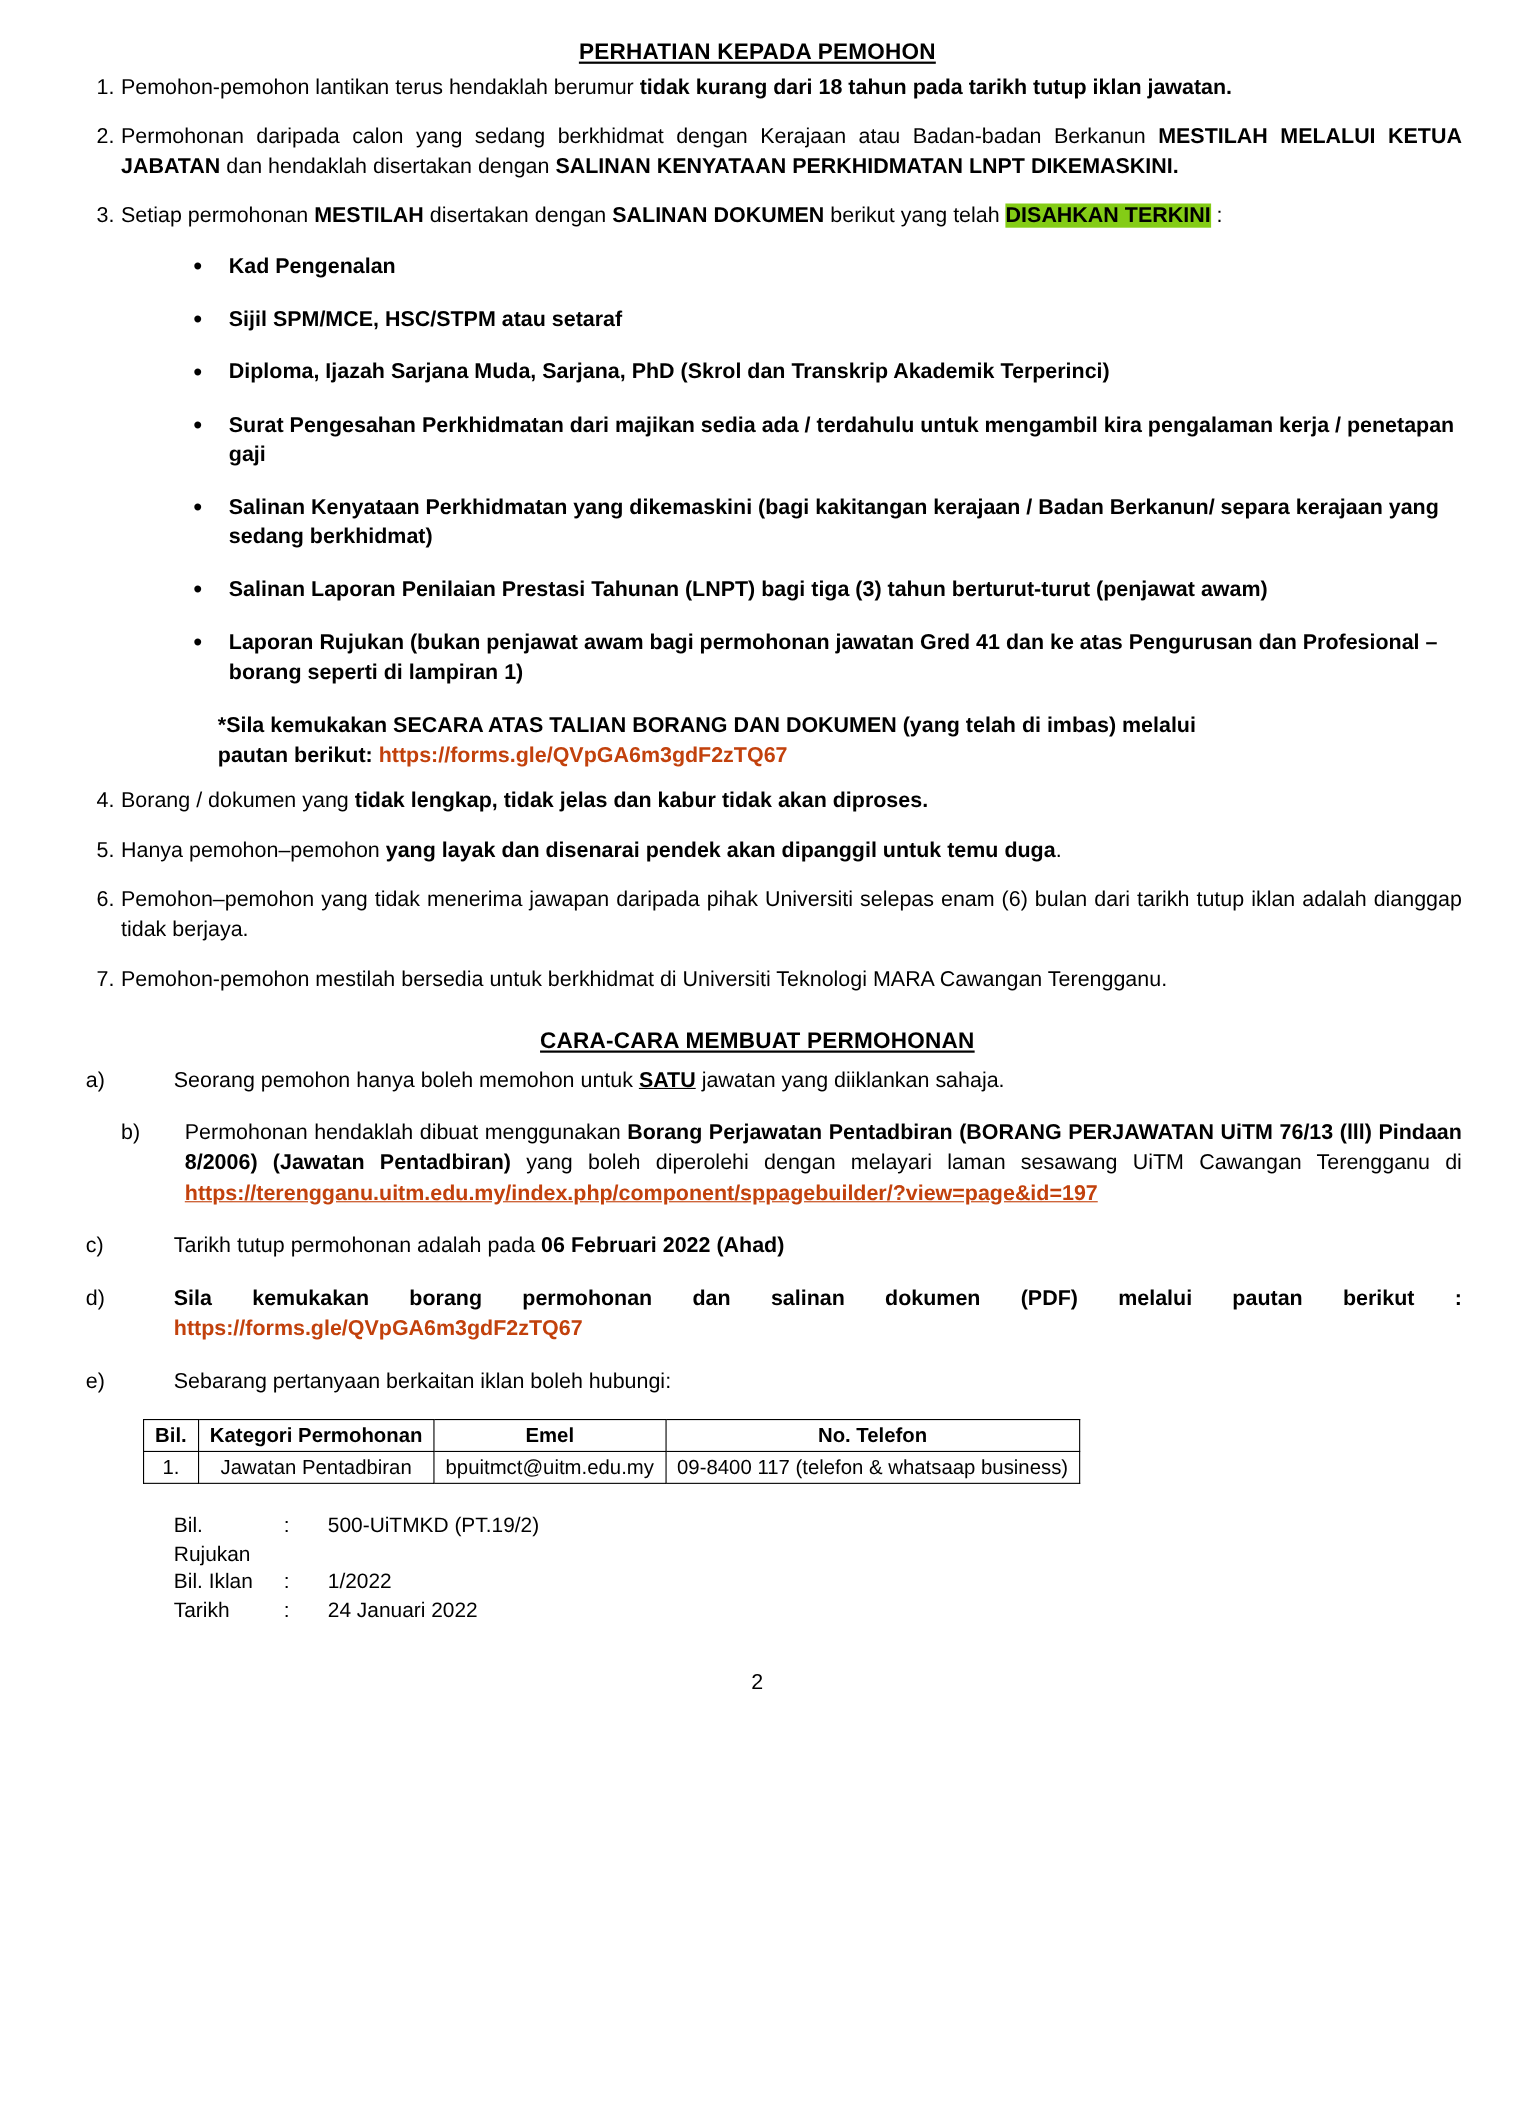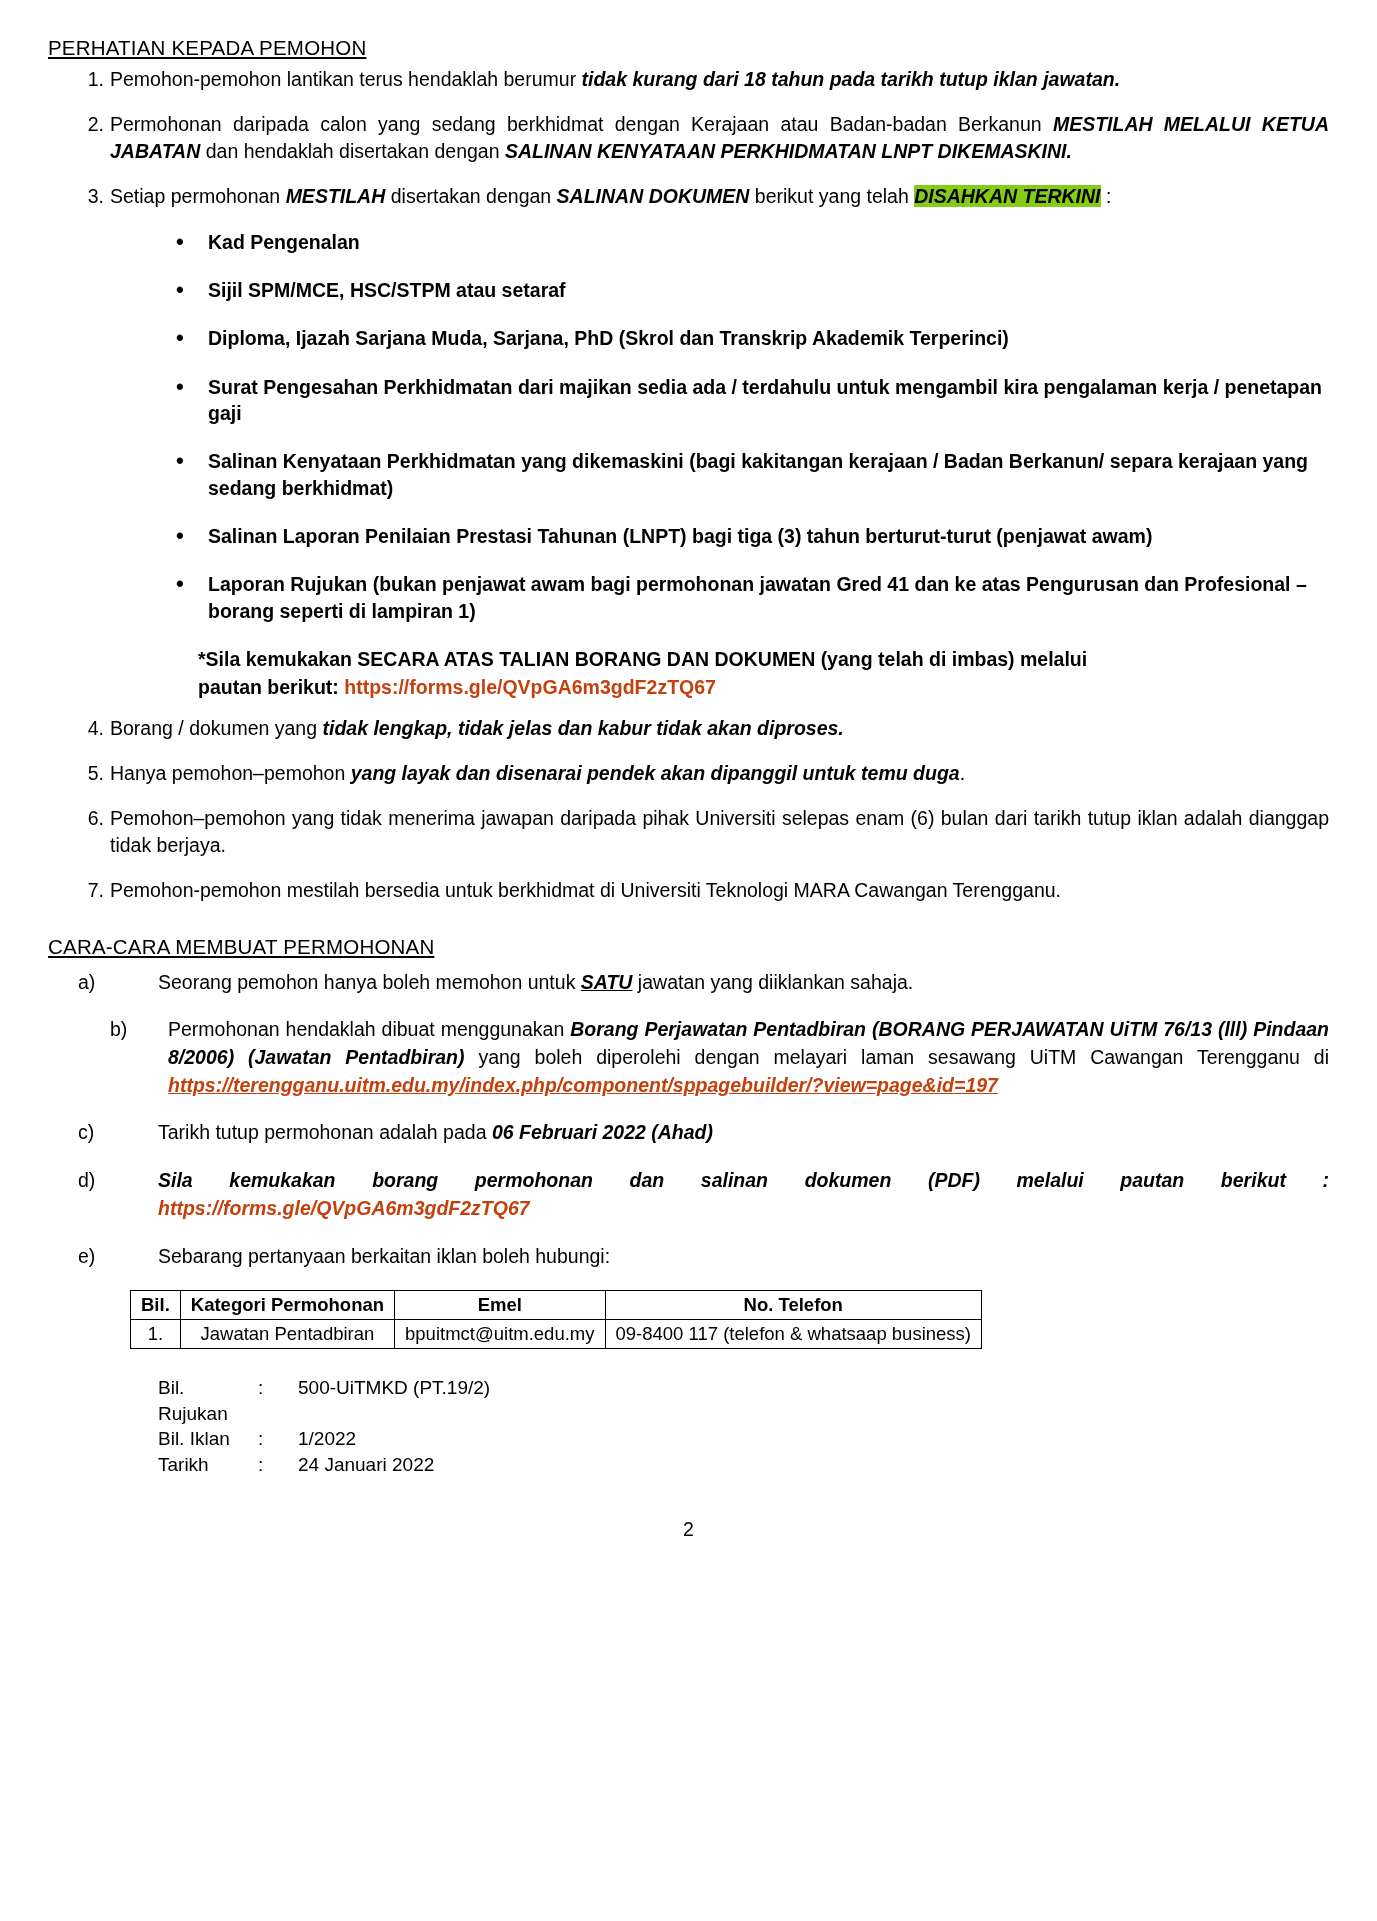--- a/index.html
+++ b/index.html
@@ -15,25 +15,26 @@
     -webkit-font-smoothing: antialiased;
   }
   .page {
     position: relative;
     width: 1377px;
     min-height: 1921px;
     box-sizing: border-box;
     padding: 28px 48px 20px 48px;
   }
   .heading {
-    font-weight: normal;
+    font-weight: bold;
     font-size: 20.5px;
     text-decoration: underline;
     letter-spacing: 0.2px;
     margin: 8px 0 6px 0;
+    text-align: center;
   }
   .heading.second {
     margin-top: 30px;
   }
   ol.numbered {
     list-style: none;
     margin: 0;
     padding: 0;
   }
   li.num-item {
@@ -45,21 +46,21 @@
     text-align: justify;
   }
   li.num-item > .num {
     position: absolute;
     left: 26px;
     top: 0;
     width: 30px;
     text-align: right;
     font-size: 19.5px;
   }
-  b, strong { font-weight: bold; font-style: italic; }
+  b, strong { font-weight: bold; }
   .hl {
     background: #84cc16;
     font-weight: bold;
   }
   ul.bullets {
     list-style: none;
     margin: 18px 0 6px 0;
     padding: 0;
   }
   ul.bullets li {

